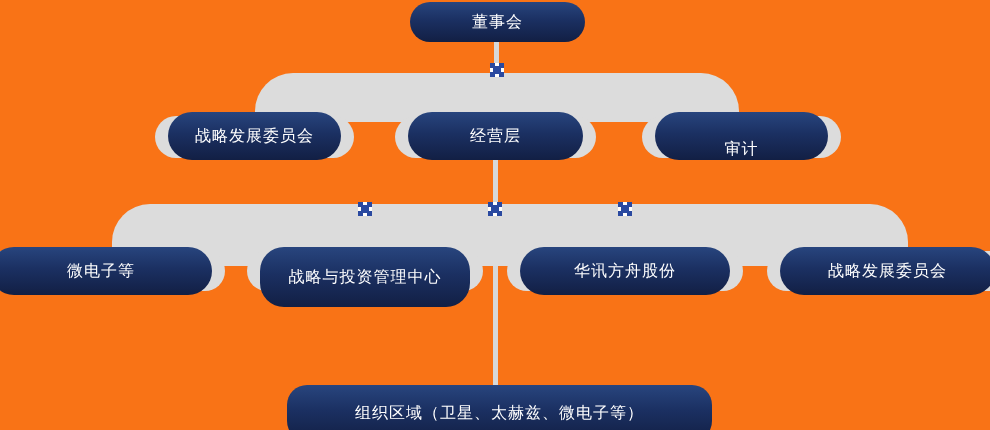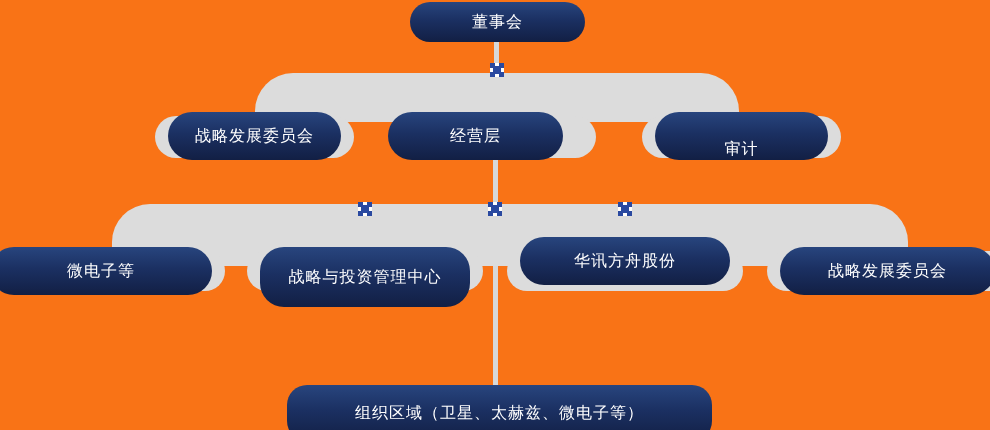--- a/index.html
+++ b/index.html
@@ -15,25 +15,25 @@
   .node{
     position:absolute;display:flex;align-items:center;justify-content:center;
     background:linear-gradient(180deg,#28457e 0%,#1b3062 45%,#121f44 100%);
     color:#ffffff;z-index:2;border-radius:24px;
     font-size:16px;letter-spacing:1px;white-space:nowrap;
   }
   .node.small{border-radius:20px;}
   .cross{position:absolute;width:14px;height:14px;z-index:3;}
   #board   {left:410px;top:2px;  width:175px;height:40px;}
   #l2-0    {left:168px;top:112px;width:173px;height:48px;}
-  #l2-1    {left:388px;top:112px;width:175px;height:48px;}
+  #l2-1    {left:408px;top:112px;width:175px;height:48px;}
   #l2-2    {left:655px;top:112px;width:173px;height:48px;align-items:flex-end;}
   #l3-0    {left:-10px;top:247px;width:222px;height:48px;}
   #l3-1    {left:260px;top:247px;width:210px;height:60px;}
-  #l3-2    {left:520px;top:237px;width:210px;height:48px;}
+  #l3-2    {left:520px;top:247px;width:210px;height:48px;}
   #l3-3    {left:780px;top:247px;width:215px;height:48px;}
   #bottom  {left:287px;top:385px;width:425px;height:56px;}
   #beam1{left:255px;top:73px; width:484px;height:49px;}
   #beam2{left:112px;top:204px;width:796px;height:62px;}
   #leg2-0{left:155px;top:116px;width:199px;height:42px;}
   #leg2-1{left:395px;top:116px;width:201px;height:42px;}
   #leg2-2{left:642px;top:116px;width:199px;height:42px;}
   #leg3-0{left:-23px;top:251px;width:248px;height:40px;}
   #leg3-1{left:247px;top:251px;width:236px;height:40px;}
   #leg3-2{left:507px;top:251px;width:236px;height:40px;}

